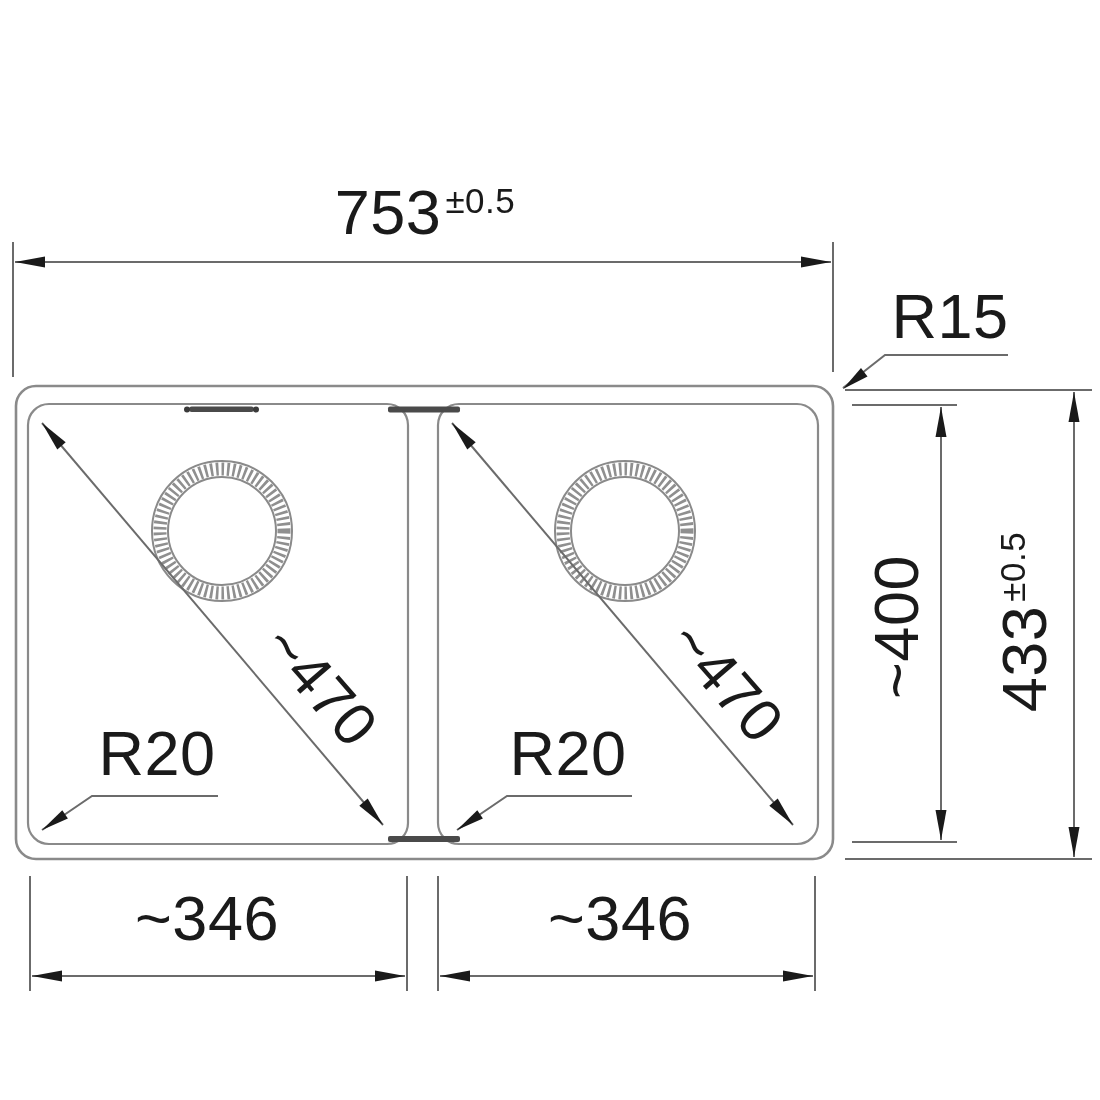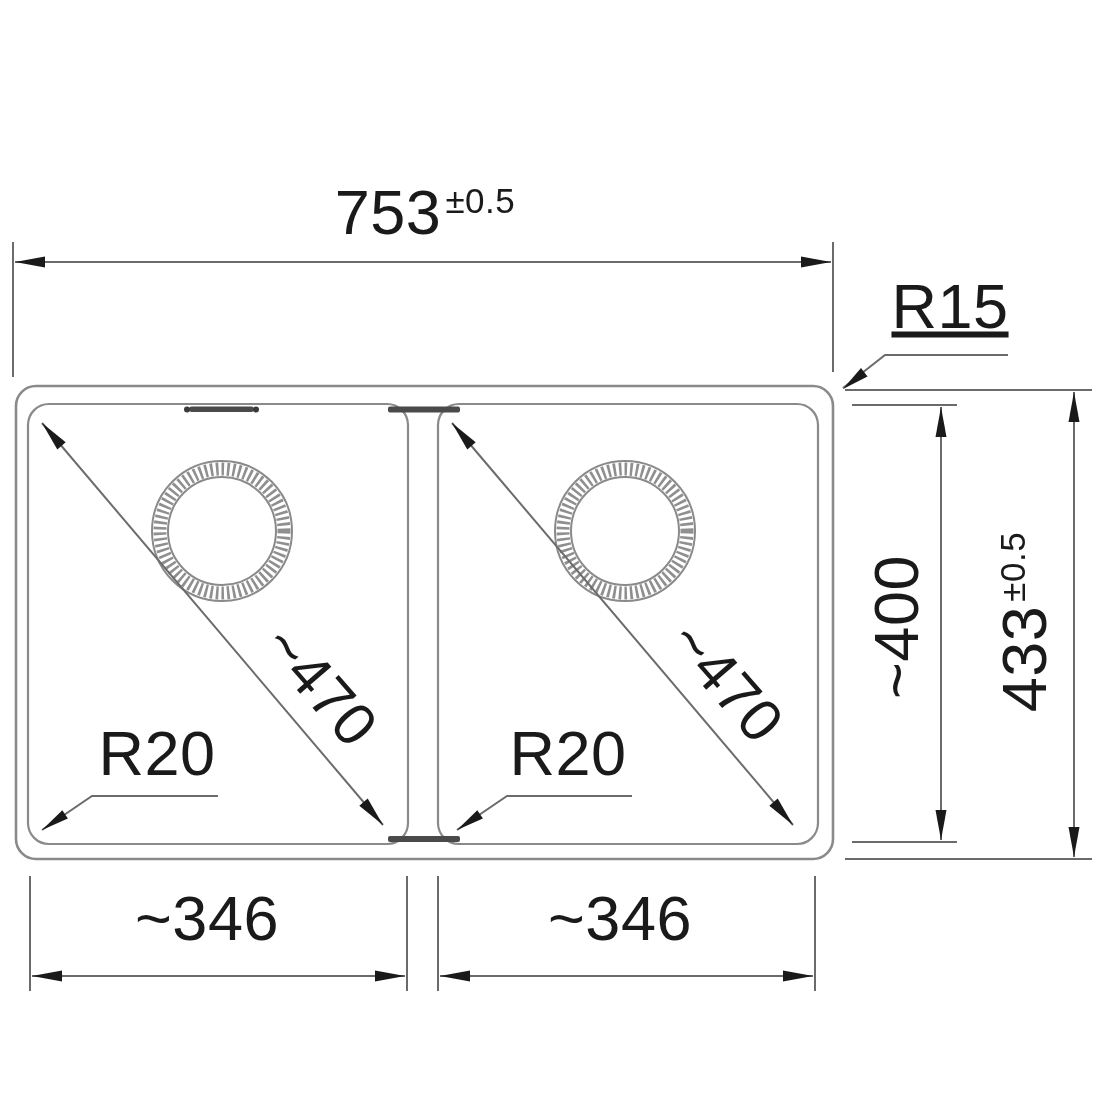--- a/index.html
+++ b/index.html
@@ -125,21 +125,21 @@
       <polygon points="42,791 62.3,771.2 67.9,779.5"></polygon>
       <polygon points="457,791 477.3,771.2 482.9,779.5"></polygon>
     </g>
   </svg>
 
   <div class="label" style="left:425px; top:173px;">
     <span class="num">753</span>
     <span class="tol">±0.5</span>
   </div>
 
-  <div class="label" style="left:950px; top:267px;text-decoration:underline;">
+  <div class="label" style="left:950px; top:277px;">
     <span class="num">R15</span>
   </div>
 
   <div class="label rot-diag" style="left:320px; top:647px;">
     <span class="mid">~470</span>
   </div>
 
   <div class="label rot-diag" style="left:726px; top:643px;">
     <span class="mid">~470</span>
   </div>

